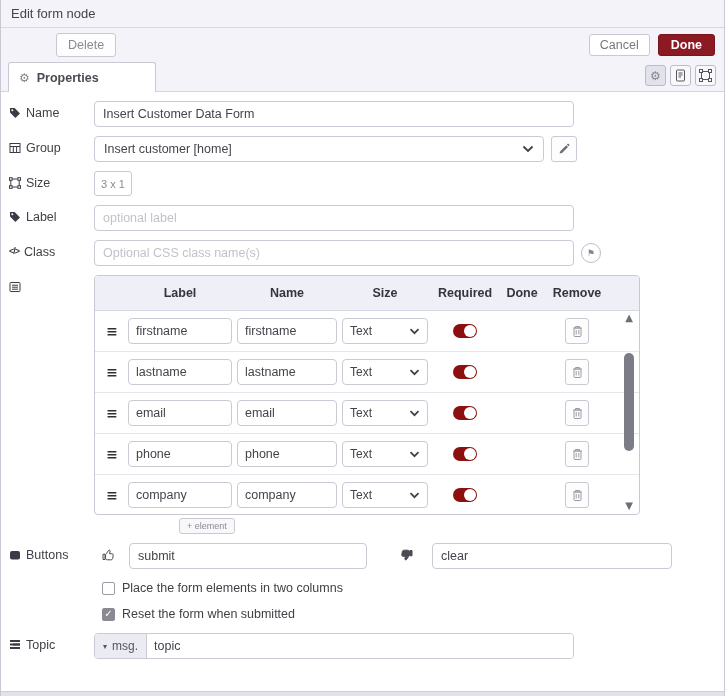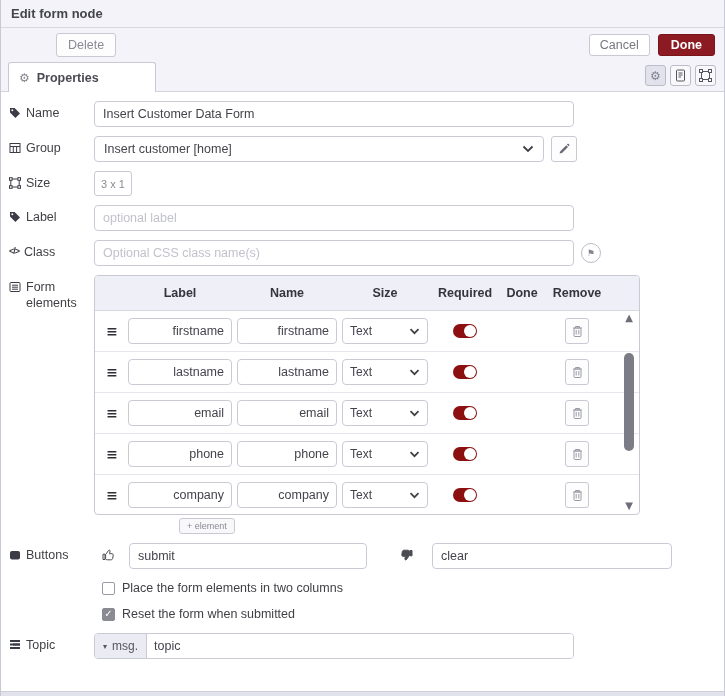--- a/index.html
+++ b/index.html
@@ -7,21 +7,21 @@
   body { font-family: "Liberation Sans", sans-serif; color:#3f3f45; }
   .page {
     position: relative; width: 725px; height: 696px; overflow: hidden;
     border-left: 1px solid #c9c9d6; border-right: 1px solid #c9c9d6;
     background: #fff;
   }
   
   .dlg-header {
     height: 28px; background:#f3f3f9; border-bottom:1px solid #d8d8e2;
     display:flex; align-items:center; padding:0 10px;
-    font-size:13px; font-weight:bold; color:#44444c;
+    font-size:13px; font-weight:normal; color:#44444c;
   }
   .action-bar {
     height: 34px; background:#f3f3f9; display:flex; align-items:center;
     padding:0 9px; gap:8px;
   }
   .btn { font-family: inherit; font-size:12.5px; border-radius:3px; cursor:pointer; }
   .btn-plain {
     background:#fdfdfe; border:1px solid #c9c9d4; color:#8a8a93;
     padding:4px 11px;
     margin-left:46px;
@@ -91,21 +91,21 @@
     display:grid; grid-template-columns:22px 104px 100px 86px 64px 40px 60px;
     column-gap:5px; align-items:center; padding:0 4px 0 6px;
   }
   .tbl-header {
     height:35px; background:#efeff7; border-bottom:1px solid #d8d8e2;
     font-size:12.5px; font-weight:bold; color:#35353c; text-align:center;
   }
   .tbl-body { position:relative; }
   .tbl-row { height:41px; border-bottom:1px solid #e6e6ec; }
   .drag { font-size:14px; font-weight:bold; color:#2f2f36; cursor:grab; text-align:center; font-family:"DejaVu Sans", sans-serif; }
-  .cell-input { width:100%; height:26px; border:1px solid #cacad5; border-radius:4px; padding:0 7px; font-family:inherit; font-size:12.5px; color:#44444c; outline:none;text-align:right; }
+  .cell-input { width:100%; height:26px; border:1px solid #cacad5; border-radius:4px; padding:0 7px; font-family:inherit; font-size:12.5px; color:#44444c; outline:none; }
   .mini-select {
     width:100%; height:26px; border:1px solid #cacad5; border-radius:4px; background:#fff;
     display:flex; align-items:center; justify-content:space-between; padding:0 7px;
     font-size:12px; color:#44444c; cursor:pointer;gap:24px;
   }
   .cell-center { display:flex; align-items:center; justify-content:center; }
   .toggle {
     width:24px; height:14px; border-radius:8px; background:#8c1010; position:relative;
     display:inline-block; cursor:pointer;
   }
@@ -277,21 +277,20 @@
     </div>
 
     <div class="f-row">
       <div class="f-label">
         <svg width="12" height="12" viewBox="0 0 12 12">
             <g fill="none" stroke="#3b3b46" stroke-width="1">
               <rect x="1" y="1.5" width="10" height="9" rx="1"></rect>
               <path d="M3 4.2h6M3 6.2h6M3 8.2h6"></path>
             </g>
           </svg>
-        <span>Form elements</span>
       </div>
       <div>
         <div class="tbl">
           <div class="tbl-header">
             <span></span>
             <span>Label</span>
             <span>Name</span>
             <span>Size</span>
             <span>Required</span>
             <span>Done</span>

